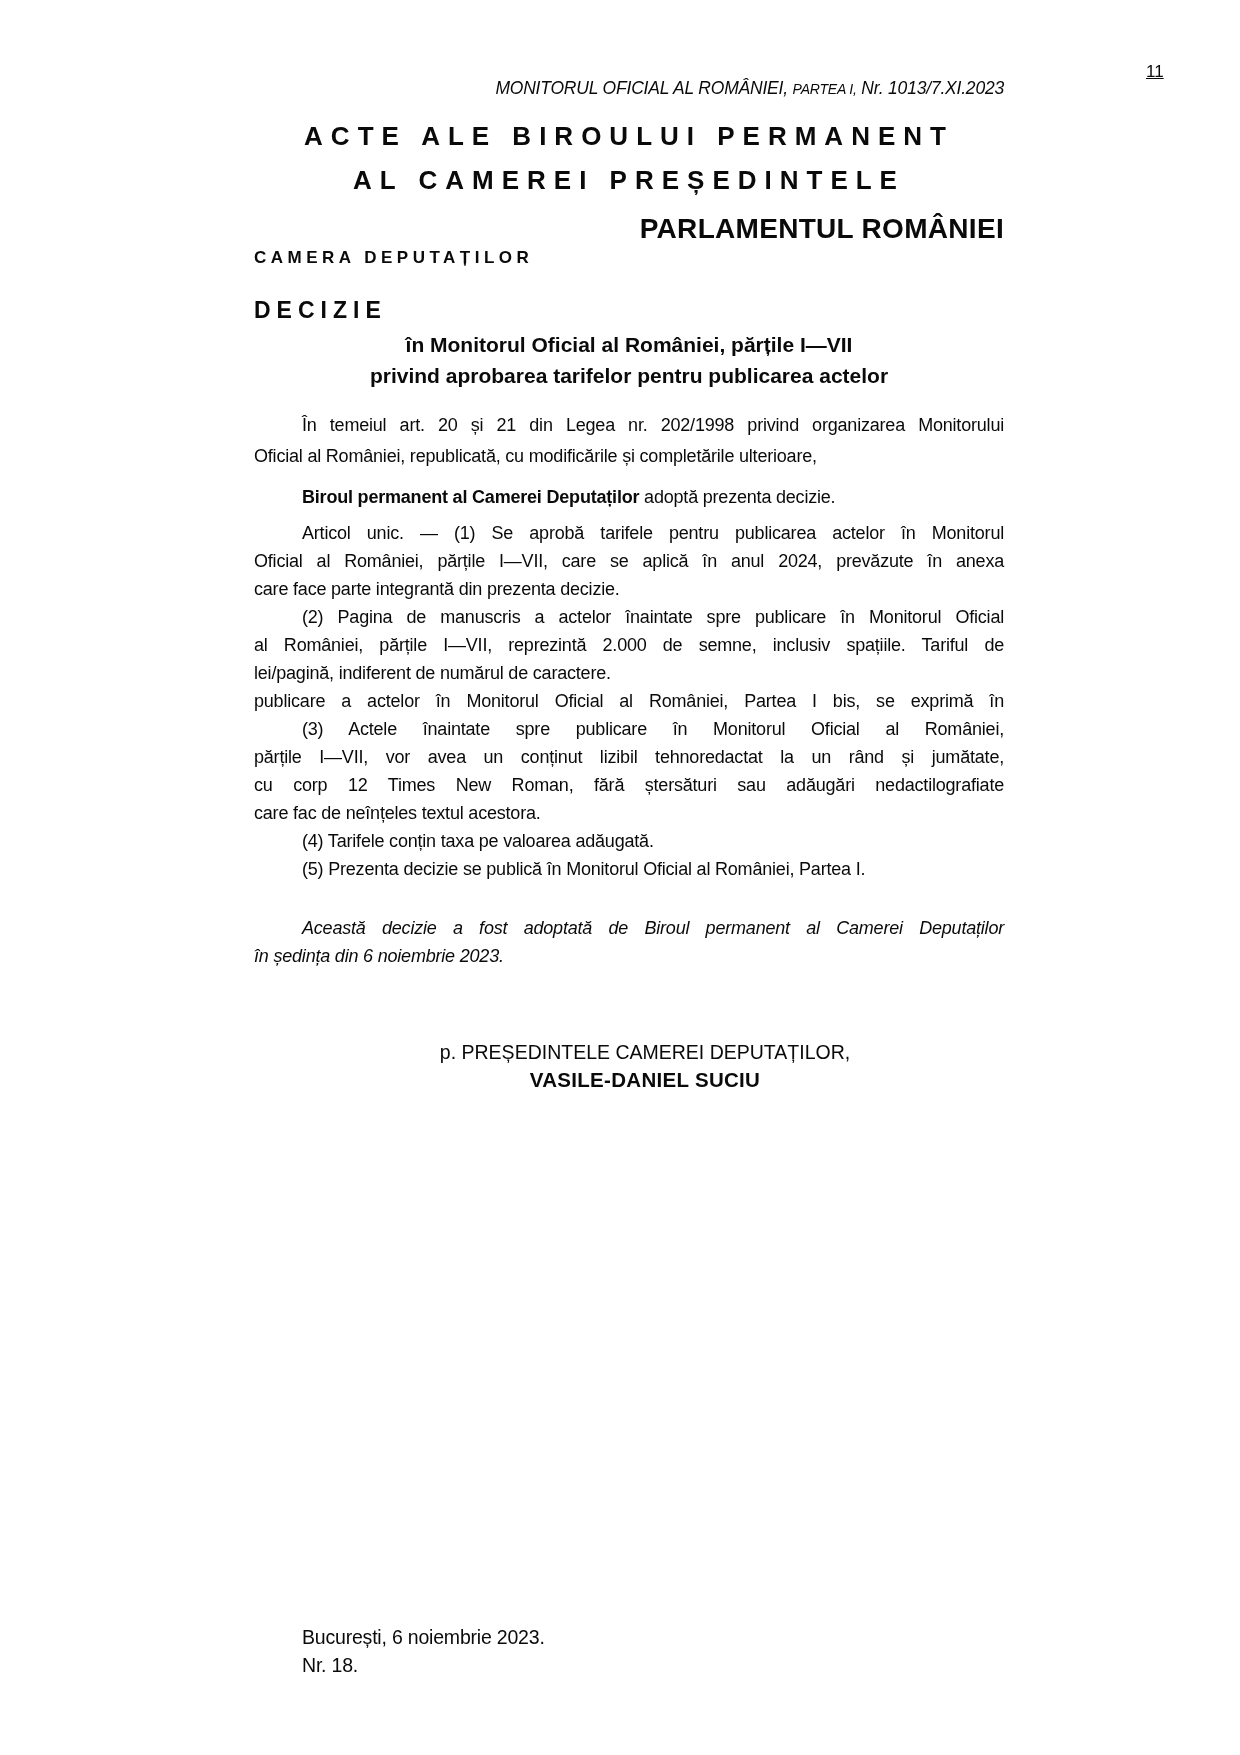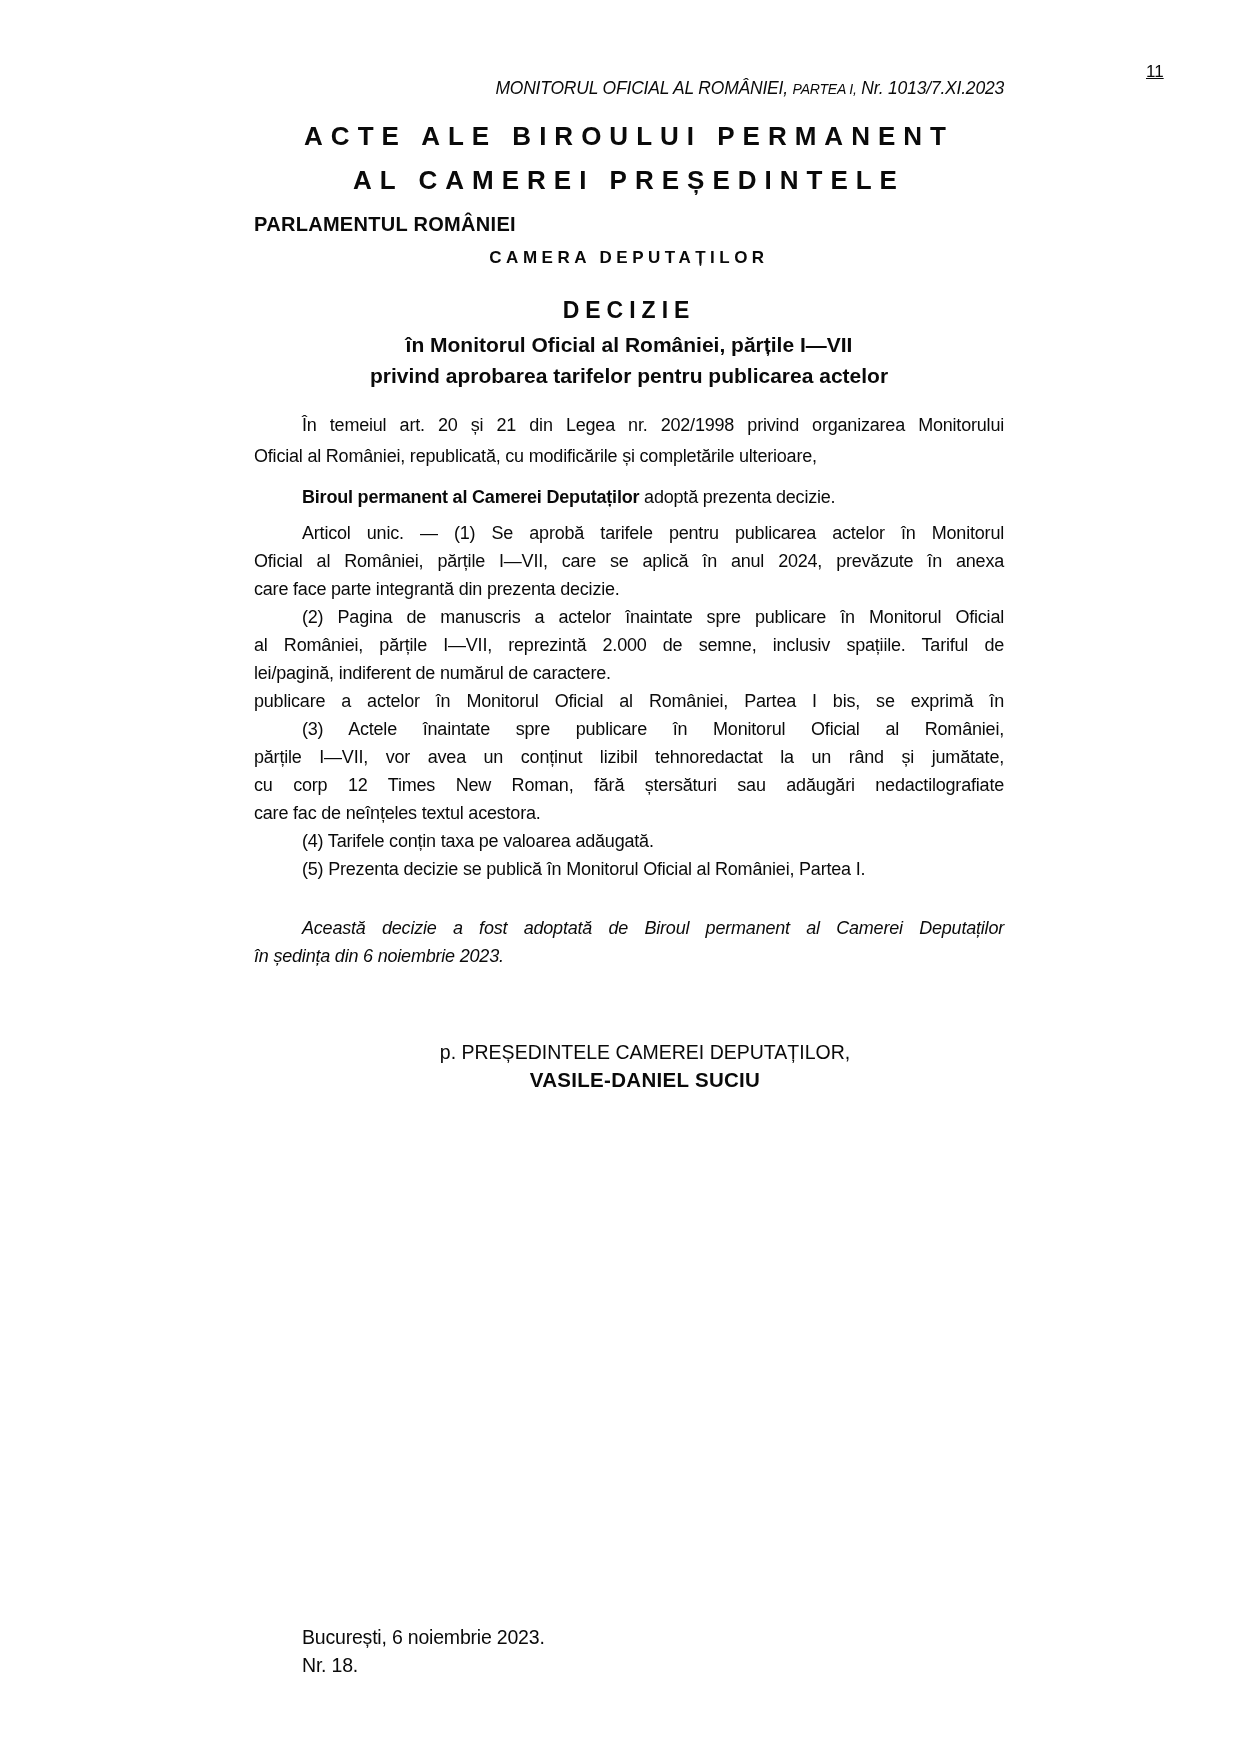--- a/index.html
+++ b/index.html
@@ -23,29 +23,29 @@
   .pagenum{position:absolute;top:62px;left:1146px;font-size:17px;text-decoration:underline;}
   
   .sec-title{
     position:absolute;top:114px;left:129px;width:1000px;
     text-align:center;font-weight:bold;
     font-size:26px;line-height:44px;letter-spacing:8px;
     white-space:nowrap;
   }
   .parliament{
     position:absolute;top:213px;left:254px;width:750px;
-    text-align:left;font-weight:bold;font-size:20px;letter-spacing:0.3px;
+    text-align:right;font-weight:bold;font-size:28px;letter-spacing:0.3px;
   }
   .chamber{
     position:absolute;top:248px;left:254px;width:750px;
-    text-align:center;font-weight:bold;font-size:17px;letter-spacing:4.5px;
+    text-align:left;font-weight:bold;font-size:17px;letter-spacing:4.5px;
   }
   .d-heading{
     position:absolute;top:297px;left:254px;width:750px;
-    text-align:center;font-weight:bold;font-size:23px;letter-spacing:6px;
+    text-align:left;font-weight:bold;font-size:23px;letter-spacing:6px;
   }
   .d-sub{
     position:absolute;top:329px;left:254px;width:750px;
     text-align:center;font-weight:bold;font-size:21px;line-height:31px;
   }
   
   .bodycol{
     position:absolute;top:410px;left:254px;width:750px;
     font-size:18px;letter-spacing:-0.2px;
   }

